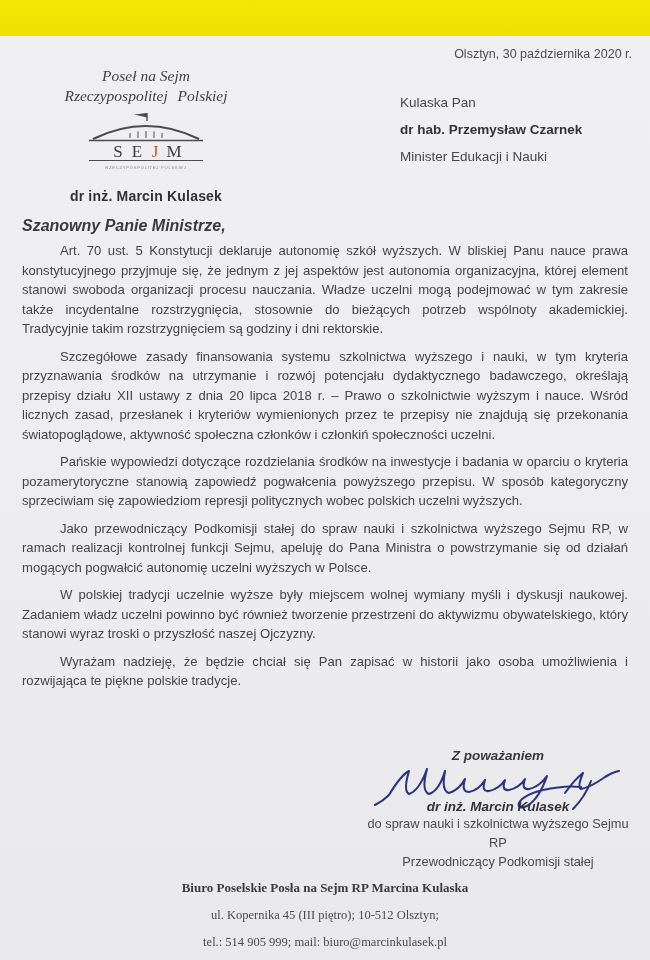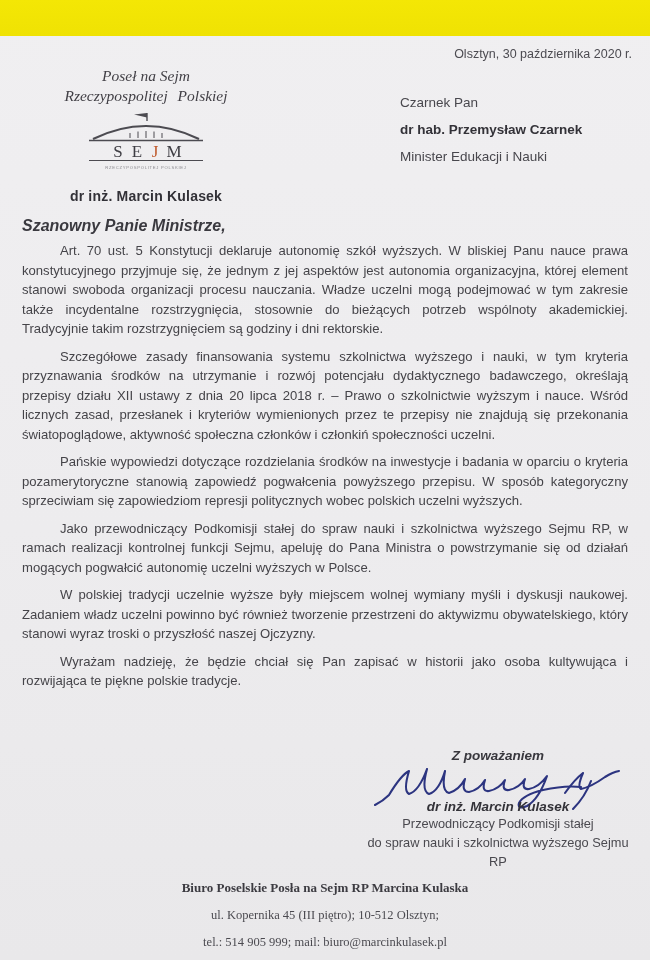--- a/index.html
+++ b/index.html
@@ -110,50 +110,50 @@
         <text x="94" y="47">M</text>
       </g>
 
       <line x1="9" y1="50.5" x2="123" y2="50.5" stroke="#4c4b51" stroke-width="1"></line>
       <text x="66" y="58.5" font-family="Liberation Sans, sans-serif" font-size="4.2" letter-spacing="0.7" fill="#8a898f" text-anchor="middle">RZECZYPOSPOLITEJ POLSKIEJ</text>
     </svg>
     <div class="sender-name">dr inż. Marcin Kulasek</div>
   </div>
 
   <div class="recipient">
-    <p>Czarnek Pan</p>
+    <p>Kulaska Pan</p>
     <p class="r-name">dr hab. Przemysław Czarnek</p>
     <p>Minister Edukacji i Nauki</p>
   </div>
 
   <div class="greeting">Szanowny Panie Ministrze,</div>
 
   <div class="body-text">
     <p>Art. 70 ust. 5 Konstytucji deklaruje autonomię szkół wyższych. W bliskiej Panu nauce prawa konstytucyjnego przyjmuje się, że jednym z jej aspektów jest autonomia organizacyjna, której element stanowi swoboda organizacji procesu nauczania. Władze uczelni mogą podejmować w tym zakresie także incydentalne rozstrzygnięcia, stosownie do bieżących potrzeb wspólnoty akademickiej. Tradycyjnie takim rozstrzygnięciem są godziny i dni rektorskie.</p>
     <p>Szczegółowe zasady finansowania systemu szkolnictwa wyższego i nauki, w tym kryteria przyznawania środków na utrzymanie i rozwój potencjału dydaktycznego badawczego, określają przepisy działu XII ustawy z dnia 20 lipca 2018 r. – Prawo o szkolnictwie wyższym i nauce. Wśród licznych zasad, przesłanek i kryteriów wymienionych przez te przepisy nie znajdują się przekonania światopoglądowe, aktywność społeczna członków i członkiń społeczności uczelni.</p>
     <p>Pańskie wypowiedzi dotyczące rozdzielania środków na inwestycje i badania w oparciu o kryteria pozamerytoryczne stanowią zapowiedź pogwałcenia powyższego przepisu. W sposób kategoryczny sprzeciwiam się zapowiedziom represji politycznych wobec polskich uczelni wyższych.</p>
     <p>Jako przewodniczący Podkomisji stałej do spraw nauki i szkolnictwa wyższego Sejmu RP, w ramach realizacji kontrolnej funkcji Sejmu, apeluję do Pana Ministra o powstrzymanie się od działań mogących pogwałcić autonomię uczelni wyższych w Polsce.</p>
     <p>W polskiej tradycji uczelnie wyższe były miejscem wolnej wymiany myśli i dyskusji naukowej. Zadaniem władz uczelni powinno być również tworzenie przestrzeni do aktywizmu obywatelskiego, który stanowi wyraz troski o przyszłość naszej Ojczyzny.</p>
-    <p>Wyrażam nadzieję, że będzie chciał się Pan zapisać w historii jako osoba kultywująca i rozwijająca te piękne polskie tradycje.</p>
+    <p>Wyrażam nadzieję, że będzie chciał się Pan zapisać w historii jako osoba umożliwienia i rozwijająca te piękne polskie tradycje.</p>
   </div>
 
   <div class="closing">
     <div class="valediction">Z poważaniem</div>
     <svg class="signature" width="258" height="52" viewBox="0 0 258 52">
       <g fill="none" stroke="#2c3480" stroke-width="2.1" stroke-linecap="round" stroke-linejoin="round">
         <path d="M6,46 Q14,42 20,36 Q32,16 40,12 Q34,32 40,35 Q50,32 58,10 Q52,32 60,35 Q70,32 76,12 Q72,32 80,34
                  Q90,31 96,20 Q92,33 100,33 Q110,31 116,21 Q112,33 120,32 Q130,30 136,21 Q132,32 140,31
                  Q150,29 156,20 Q152,31 160,30 Q170,28 178,17 Q170,40 158,47 Q148,51 150,44 Q154,36 174,31 Q196,26 212,28"></path>
         <path d="M196,34 Q206,20 214,14 Q208,28 212,30 Q222,28 236,18 Q244,13 250,12"></path>
         <path d="M222,22 Q216,38 204,50"></path>
       </g>
     </svg>
     <div class="signer-name">dr inż. Marcin Kulasek</div>
+    <div class="signer-title">do spraw nauki i szkolnictwa wyższego Sejmu RP</div>
     <div class="signer-title">Przewodniczący Podkomisji stałej</div>
-    <div class="signer-title">do spraw nauki i szkolnictwa wyższego Sejmu RP</div>
   </div>
 
   <div class="footer">
     <p class="f1">Biuro Poselskie Posła na Sejm RP Marcina Kulaska</p>
     <p class="f2">ul. Kopernika 45 (III piętro); 10-512 Olsztyn;</p>
     <p class="f3">tel.: 514 905 999; mail: biuro@marcinkulasek.pl</p>
   </div>
 
 </div>
 

